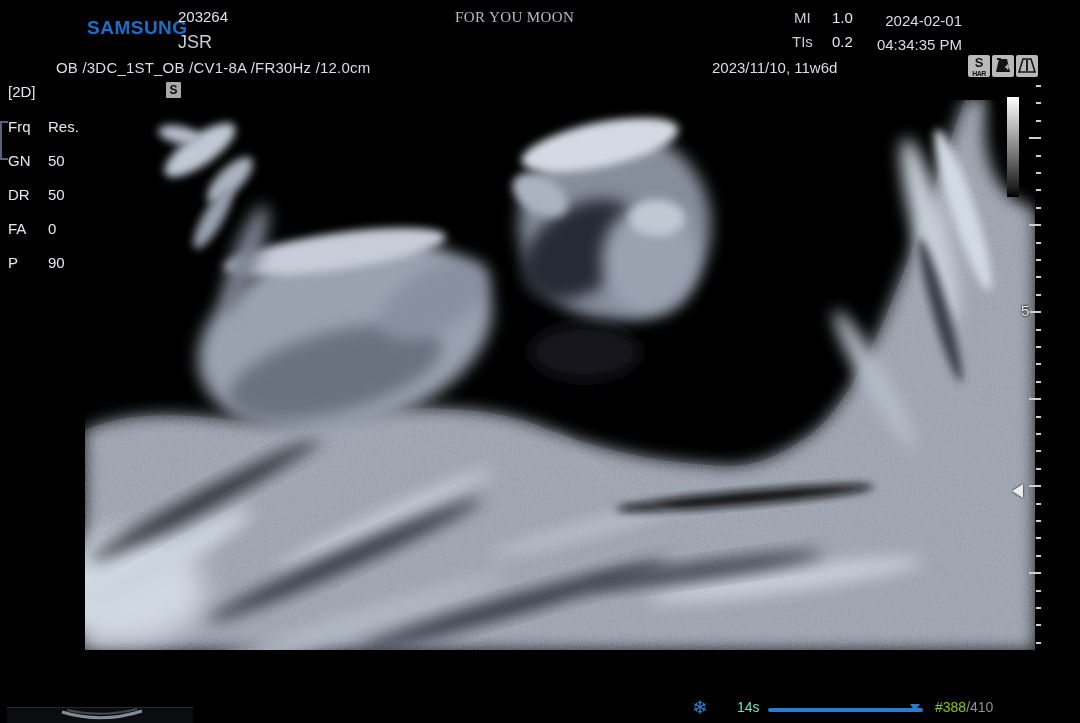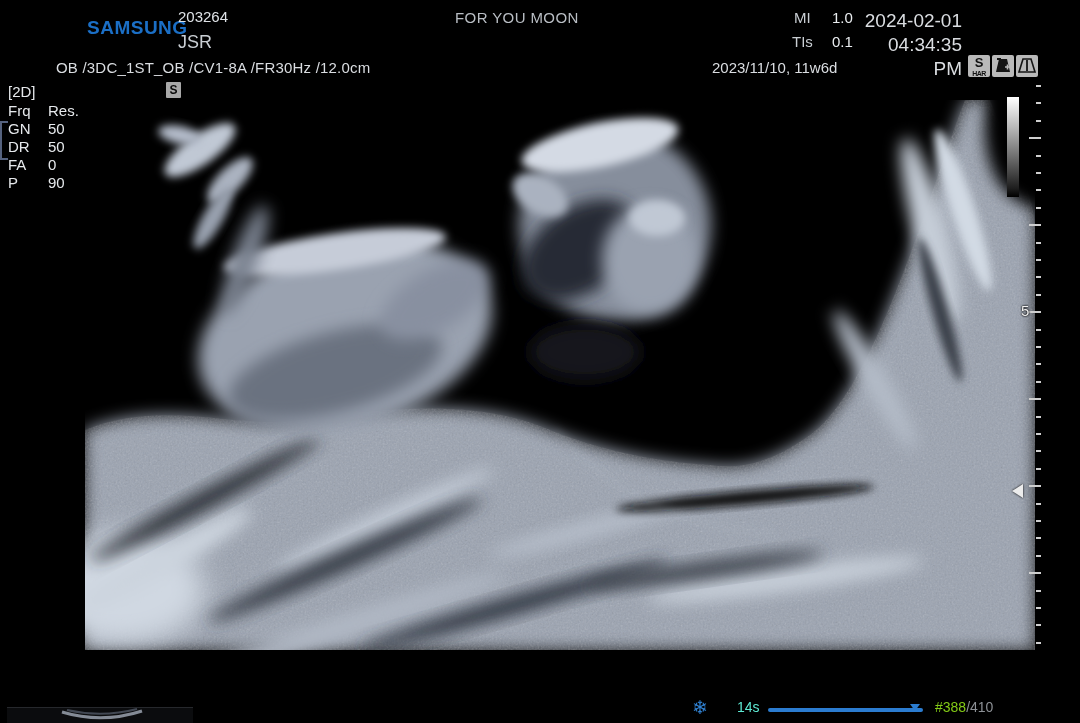--- a/index.html
+++ b/index.html
@@ -6,38 +6,38 @@
   body{
     width:1080px;height:723px;position:relative;overflow:hidden;
     background:#000;font-family:"Liberation Sans",sans-serif;
     -webkit-font-smoothing:antialiased;
   }
   .abs{position:absolute;}
   
   .brand{left:87px;top:17px;font-size:19px;font-weight:700;color:#1b6fc6;letter-spacing:.5px;}
   .patient-id{left:178px;top:8px;font-size:15px;color:#dfe3e7;}
   .operator{left:178px;top:32px;font-size:18px;color:#c9ced3;text-align:right;}
-  .facility{left:455px;top:9px;font-size:15px;color:#b9bec4;letter-spacing:.4px;}
+  .facility{left:455px;top:9px;font-size:15px;color:#b9bec4;letter-spacing:.4px;font-family:Liberation Serif, serif;}
   .acu-label{font-size:15px;color:#c9ced3;}
   .acu-value{font-size:15px;color:#e9ecef;}
   .mi-label{left:794px;top:9px;} .mi-value{left:832px;top:9px;}
   .tis-label{left:792px;top:33px;text-align:center;} .tis-value{left:832px;top:33px;}
-  .datetime{left:858px;top:9px;width:104px;text-align:right;font-size:19px;color:#dadde1;line-height:24px;}
+  .datetime{left:858px;top:9px;width:104px;text-align:right;font-size:15px;color:#dadde1;line-height:24px;}
   
   .preset{left:8px;top:59px;font-size:15px;color:#dadde1;letter-spacing:.2px;margin-left:48px;}
   .exam-date{left:712px;top:59px;font-size:15px;color:#dadde1;}
   .status-icons{left:968px;top:55px;display:flex;gap:2px;}
   .sicon{width:22px;height:22px;background:#b9b9b9;border-radius:2px;position:relative;
          display:flex;align-items:center;justify-content:center;color:#111;}
   .sicon .big-s{font-size:13px;font-weight:700;line-height:10px;margin-top:-7px;}
   .sicon .sub{position:absolute;bottom:0px;left:0;right:0;text-align:center;font-size:7px;font-weight:700;letter-spacing:-0.5px;}
   
   .mode{left:8px;top:83px;font-size:15px;color:#e6e9ec;}
   .params{left:8px;top:102px;font-size:15px;color:#e6e9ec;line-height:18px;}
-  .params .row{display:flex;height:18px;}
+  .params .row{display:flex;height:18px;margin-top:16px;}
   .params .lab{width:40px;}
   .select-bracket{left:0px;top:121px;width:6px;height:35px;
     border-left:2px solid #55627e;border-top:2px solid #55627e;border-bottom:2px solid #55627e;}
   .orient-marker{left:166px;top:82px;width:15px;height:16px;background:#a8a8a8;color:#0a0a0a;
     font-size:12px;font-weight:700;display:flex;align-items:center;justify-content:center;border-radius:1px;}
   
   .us-image{left:85px;top:100px;}
   .gray-bar{left:1007px;top:97px;width:12px;height:100px;
     background:linear-gradient(#ffffff,#b9b9b9 30%,#6e6e6e 60%,#1c1c1c 92%,#000);}
   .depth-scale{left:0;top:0;width:1080px;height:723px;pointer-events:none;}
@@ -60,21 +60,21 @@
 </head>
 <body>
 
 <div class="abs brand">SAMSUNG</div>
 <div class="abs patient-id">203264</div>
 <div class="abs operator">JSR</div>
 <div class="abs facility">FOR YOU MOON</div>
 <div class="abs acu-label mi-label">MI</div>
 <div class="abs acu-value mi-value">1.0</div>
 <div class="abs acu-label tis-label">TIs</div>
-<div class="abs acu-value tis-value">0.1</div>
+<div class="abs acu-value tis-value">0.2</div>
 <div class="abs datetime">
   <div>2024-02-01</div>
   <div>04:34:35 PM</div>
 </div>
 
 <div class="abs preset">OB /3DC_1ST_OB /CV1-8A /FR30Hz /12.0cm</div>
 <div class="abs exam-date">2023/11/10, 11w6d</div>
 
 <div class="abs status-icons">
   <div class="sicon">

